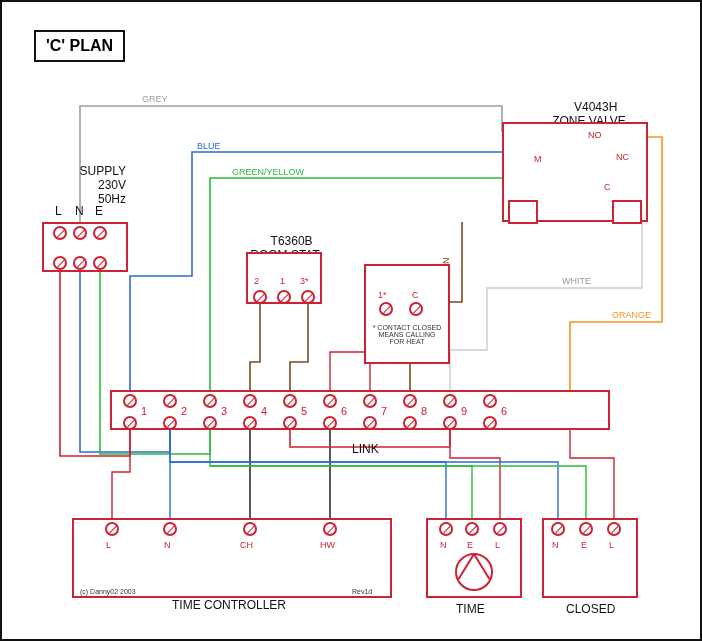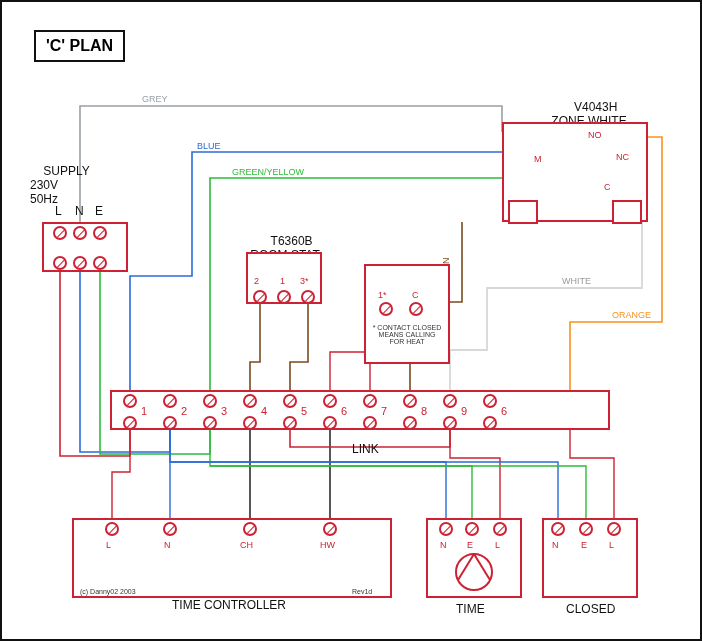--- a/index.html
+++ b/index.html
@@ -95,21 +95,21 @@
       <rect x="526" y="150" width="22" height="18" rx="2"></rect>
       <path d="M548 159 L580 159" stroke-dasharray="4 3"></path>
       <circle cx="584" cy="159" r="3"></circle>
       <path d="M586 159 L606 148"></path>
       <circle cx="608" cy="144" r="3"></circle>
         <circle cx="608" cy="176" r="3"></circle>
       <path d="M532 180 l4 -6 l4 6 l4 -6 l4 6"></path>
     </g>
   </svg>
 
-  <div class="lbl" style="left:28px;top:148px;text-align:left;width:80px">
+  <div class="lbl" style="left:44px;top:148px;text-align:right;width:80px">
     <span>SUPPLY</span><br><span>230V</span><br><span>50Hz</span>
   </div>
   <div class="lbl" style="left:53px;top:202px">L</div>
   <div class="lbl" style="left:73px;top:202px">N</div>
   <div class="lbl" style="left:93px;top:202px">E</div>
   <div class="box" style="left:40px;top:220px;width:86px;height:50px"></div>
   <div class="term diag" style="left:51px;top:224px"></div>
   <div class="term diag" style="left:71px;top:224px"></div>
   <div class="term diag" style="left:91px;top:224px"></div>
   <div class="term diag" style="left:51px;top:254px"></div>
@@ -130,21 +130,21 @@
   <div class="box" style="left:362px;top:262px;width:86px;height:100px"></div>
   <div class="term diag" style="left:377px;top:300px"></div>
   <div class="term diag" style="left:407px;top:300px"></div>
   <div class="small lbl" style="left:376px;top:288px">1*</div>
   <div class="small lbl" style="left:410px;top:288px">C</div>
   <div class="tiny lbl" style="left:368px;top:322px;width:74px">* CONTACT CLOSED
 MEANS CALLING
 FOR HEAT</div>
 
   <div class="lbl" style="left:532px;top:84px;width:110px">
-    <span>V4043H</span><br><span>ZONE WHITE</span>
+    <span>V4043H</span><br><span>ZONE VALVE</span>
   </div>
   <div class="box" style="left:500px;top:120px;width:146px;height:100px"></div>
   <div class="box" style="left:506px;top:198px;width:30px;height:24px"></div>
   <div class="box" style="left:610px;top:198px;width:30px;height:24px"></div>
   <div class="small lbl" style="left:532px;top:152px">M</div>
   <div class="small lbl" style="left:586px;top:128px">NO</div>
   <div class="small lbl" style="left:614px;top:150px">NC</div>
   <div class="small lbl" style="left:602px;top:180px">C</div>
 
   <div class="box" style="left:108px;top:388px;width:500px;height:40px"></div>

